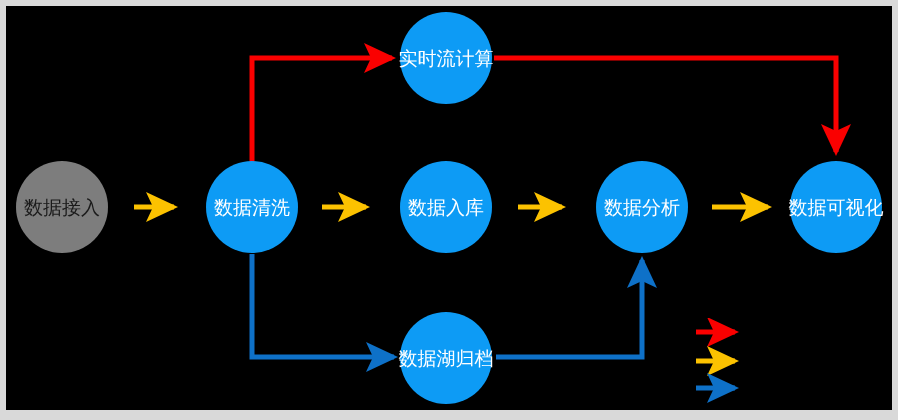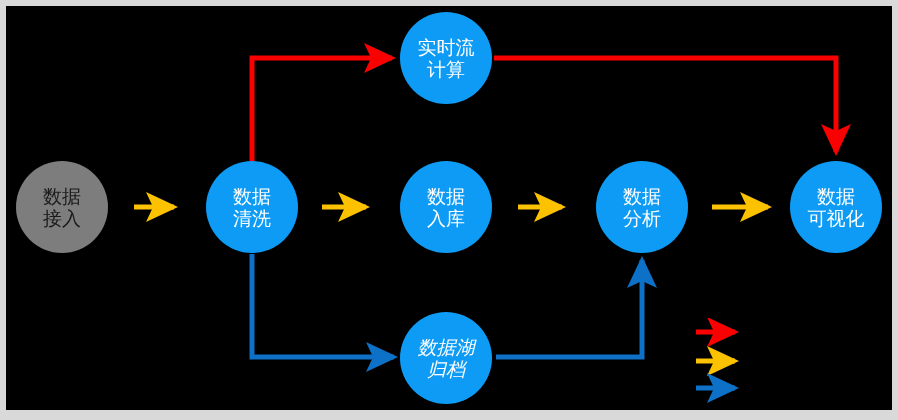--- a/index.html
+++ b/index.html
@@ -21,21 +21,20 @@
     top: 6px;
     width: 886px;
     height: 404px;
     background: #000000;
     overflow: hidden;
   }
   .node {
     position: absolute;
     border-radius: 50%;
     display: flex;
-    flex-direction: column;
     align-items: center;
     justify-content: center;
     text-align: center;
     line-height: 1.18;
     z-index: 4;
     box-sizing: border-box;
   }
   .node .line1, .node .line2 {
     display: block;
     white-space: nowrap;
@@ -138,21 +137,21 @@
     <div class="node node-blue" style="left:784px; top:155px; width:92px; height:92px;">
       <span class="line1">数据</span>
       <span class="line2">可视化</span>
     </div>
 
     <div class="node node-blue" style="left:394px; top:6px; width:92px; height:92px;">
       <span class="line1">实时流</span>
       <span class="line2">计算</span>
     </div>
 
-    <div class="node node-blue" style="left:394px; top:306px; width:92px; height:92px;font-style:italic;">
+    <div class="node node-blue" style="left:394px; top:306px; width:92px; height:92px;">
       <span class="line1">数据湖</span>
       <span class="line2">归档</span>
     </div>
 
     <svg class="legend" style="left:680px; top:312px; width:80px; height:90px;" viewBox="0 0 80 90">
       <defs>
         <marker id="lg-red" markerWidth="7" markerHeight="7" refX="5.6" refY="3.5" orient="auto">
           <path d="M0,0.5 L6.4,3.5 L0,6.5 L1.4,3.5 Z" fill="#fa0000"></path>
         </marker>
         <marker id="lg-yellow" markerWidth="7" markerHeight="7" refX="5.6" refY="3.5" orient="auto">

